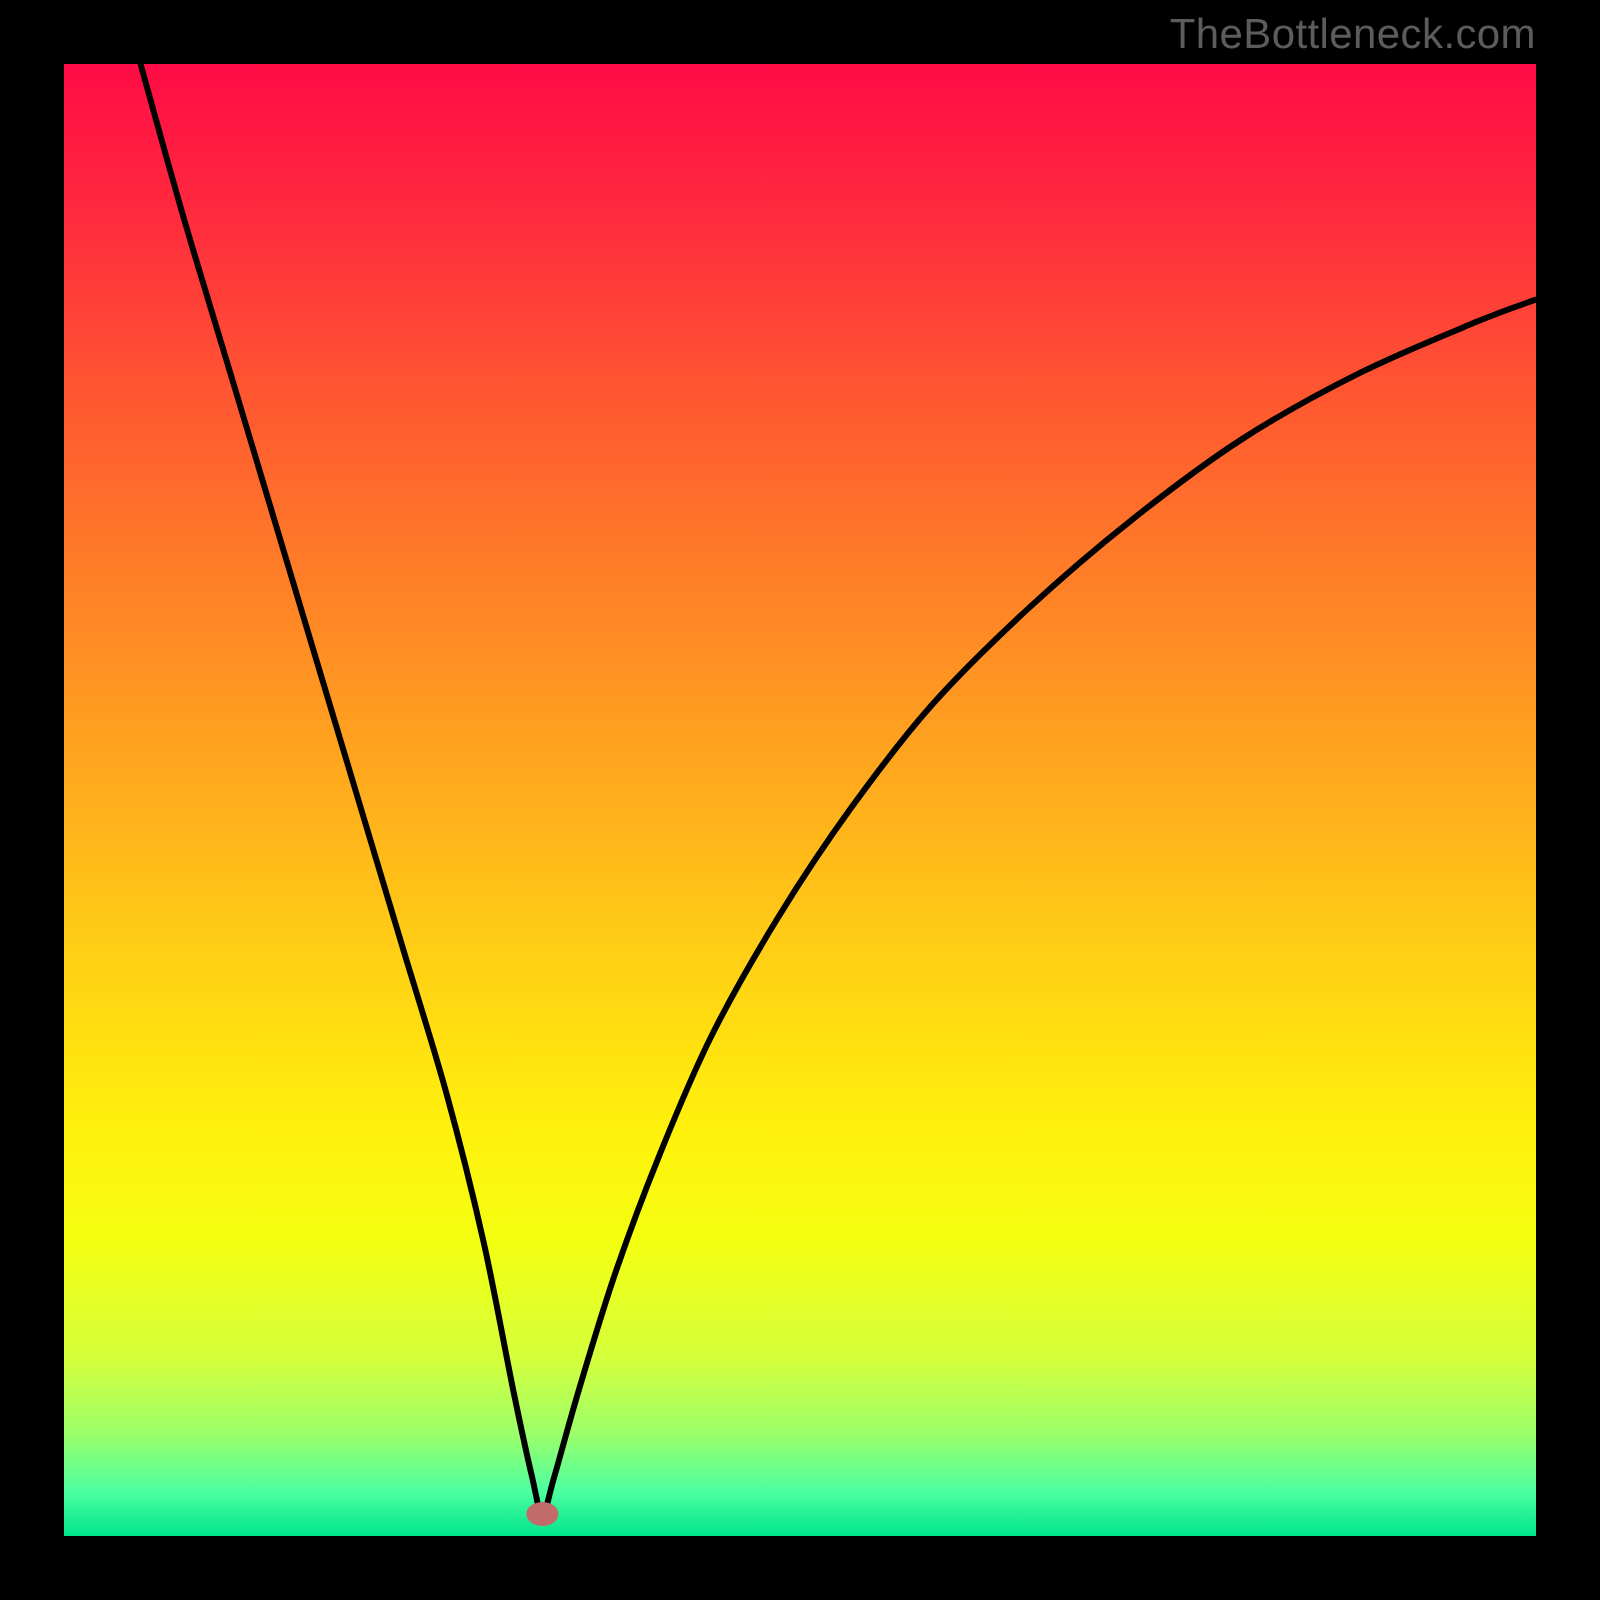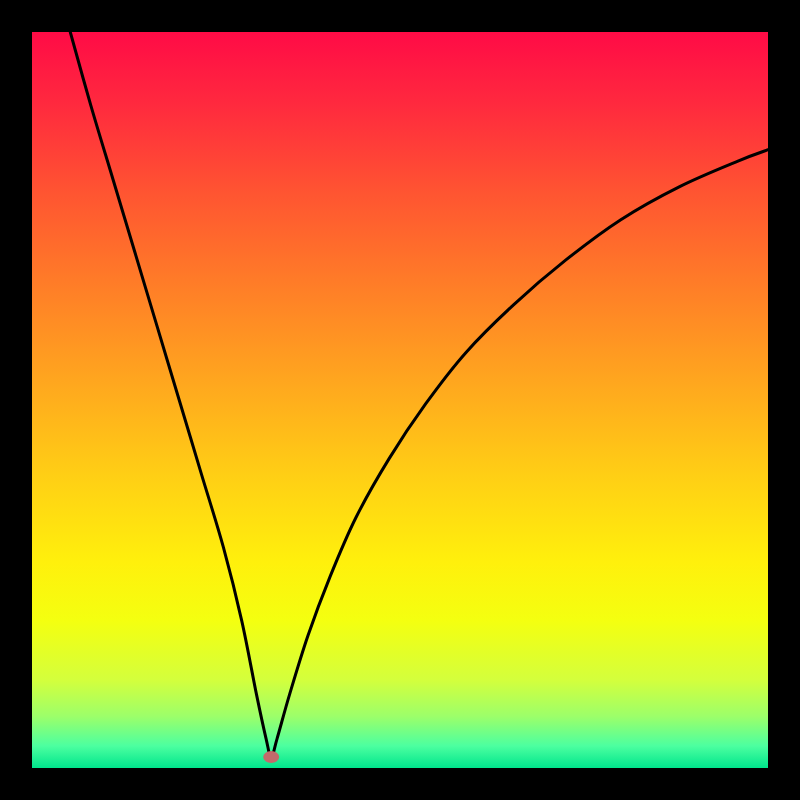--- a/index.html
+++ b/index.html
@@ -41,20 +41,21 @@
     font-size: 21px;
     font-weight: 500;
     letter-spacing: 0.2px;
   }
 </style>
 </head>
 <body>
 
 <div class="frame">
 
+  <div class="watermark">TheBottleneck.com</div>
 
   <div class="plot-area">
 
     <svg class="gradient-bg" viewBox="0 0 736 736" preserveAspectRatio="none">
       <defs>
         <linearGradient id="bgGrad" x1="0" y1="0" x2="0" y2="1">
             <stop offset="0.00%" stop-color="#ff0b46"></stop>
             <stop offset="10.00%" stop-color="#ff2a3e"></stop>
             <stop offset="22.00%" stop-color="#ff5531"></stop>
             <stop offset="35.00%" stop-color="#ff7f27"></stop>

